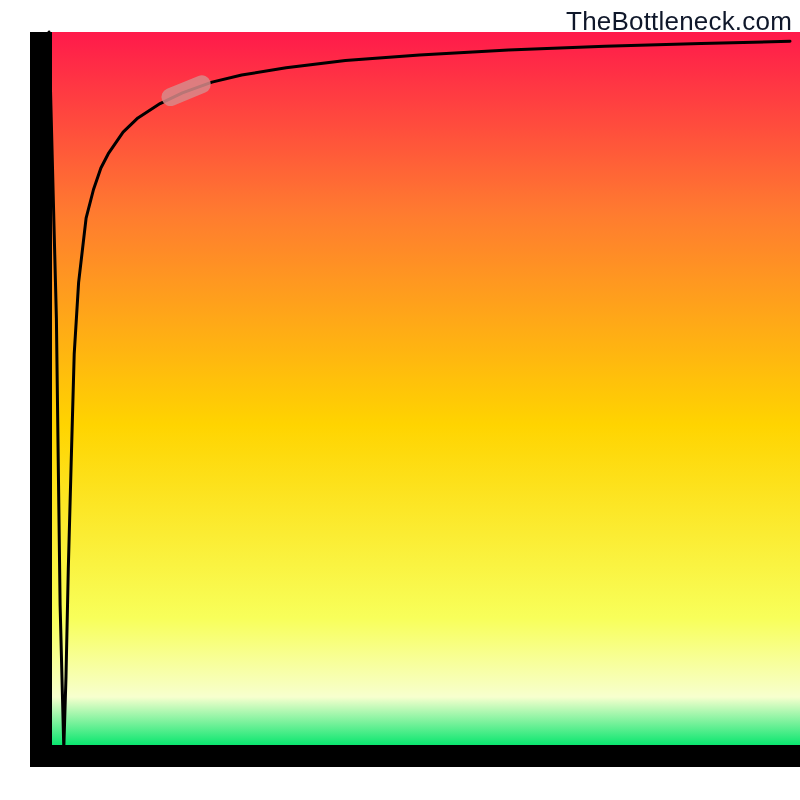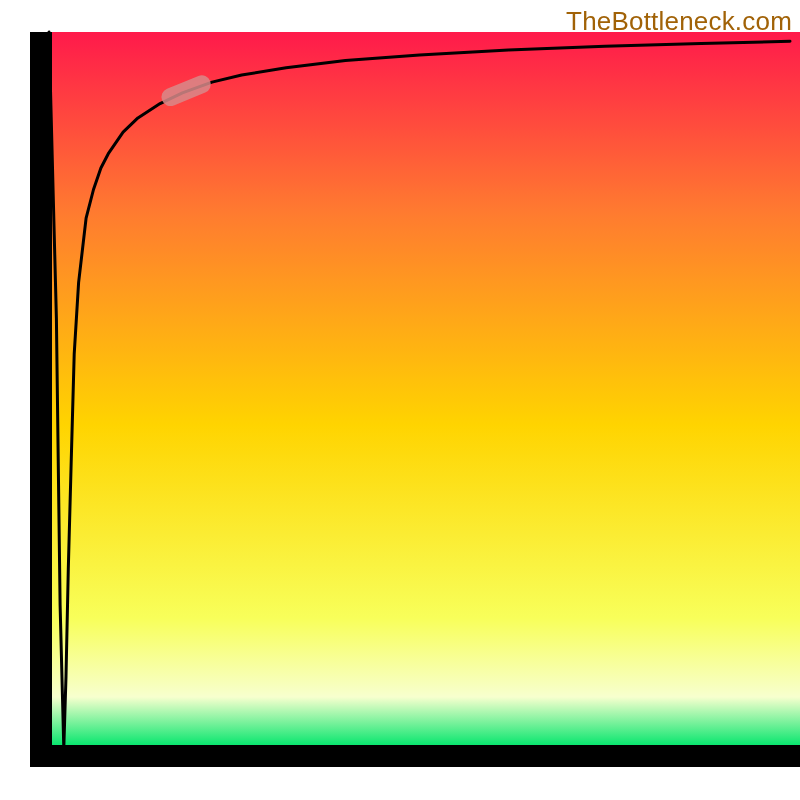--- a/index.html
+++ b/index.html
@@ -12,21 +12,21 @@
   }
   .chart-container {
     position: relative;
     width: 800px;
     height: 800px;
   }
   .watermark {
     position: absolute;
     top: 6px;
     right: 8px;
-    color: #a16207;
+    color: #0f172a;
     font-size: 26px;
     letter-spacing: 0.2px;
   }
   svg.chart-svg {
     display: block;
     width: 800px;
     height: 800px;
   }
 </style>
 </head>

